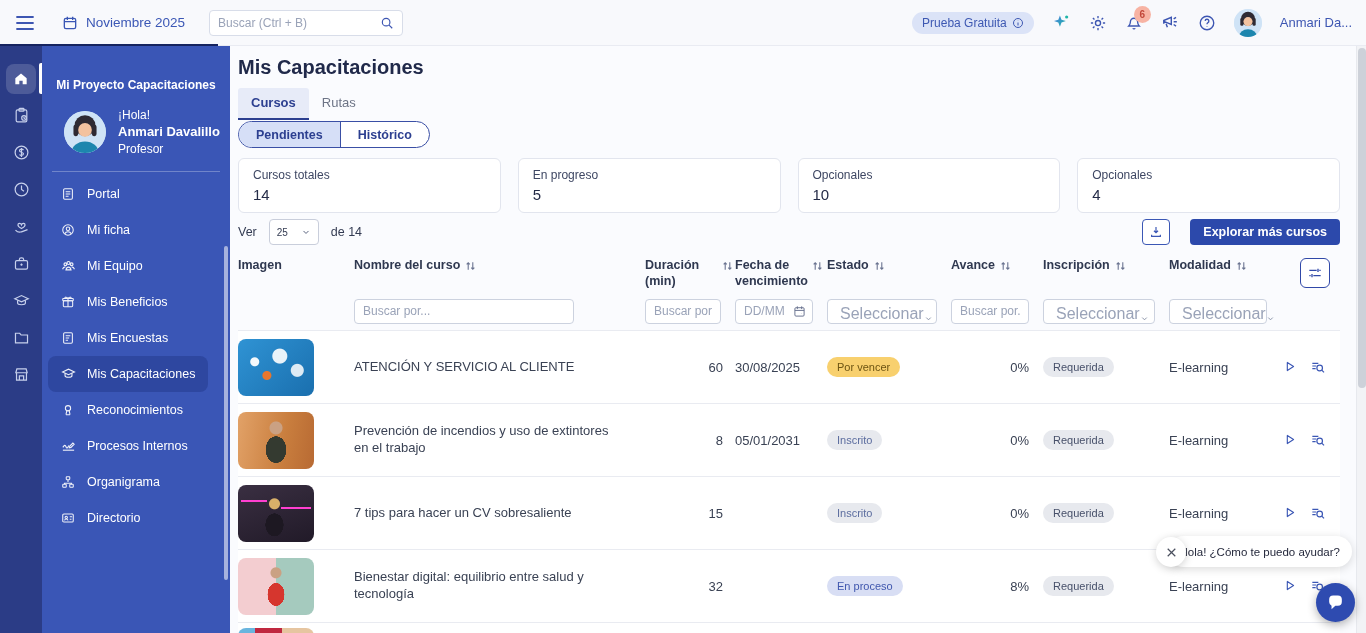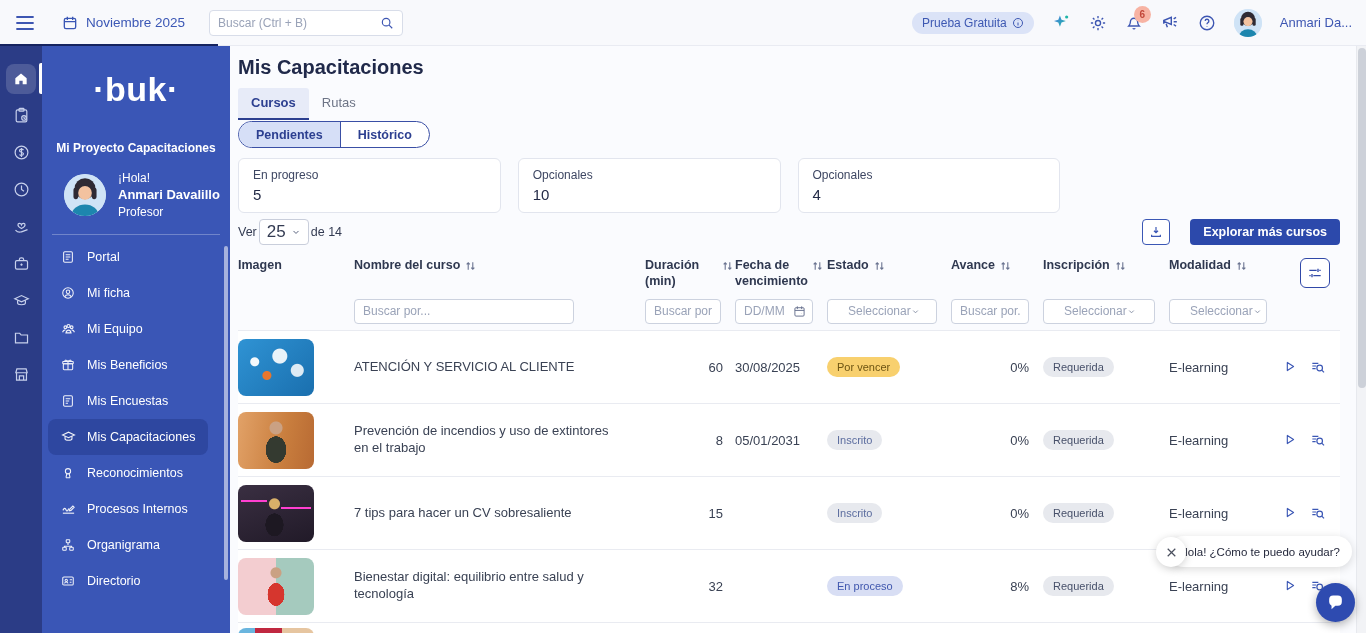--- a/index.html
+++ b/index.html
@@ -78,23 +78,23 @@
   .toggle-btn.active { background:#d6dff7; }
 
   .stats { position:absolute; top:112px; left:8px; right:16px;
     display:grid; grid-template-columns:repeat(4,1fr); gap:17px; }
   .stat-card { background:#fff; border:1px solid #e2e5ee; border-radius:6px; height:55px; padding:9px 14px; }
   .stat-label { font-size:12px; color:#3e4763; }
   .stat-value { font-size:15px; color:#242b47; margin-top:4px; }
 
   .controls { position:absolute; top:172px; left:8px; right:16px; height:28px; display:flex; align-items:center; }
   .ctrl-label { font-size:12.5px; color:#333b52; }
-  .page-size-select { margin:0 2px; width:50px; height:26px; background:#fff; border:1px solid #c9cedb;
+  .page-size-select { margin:0 12px; width:50px; height:26px; background:#fff; border:1px solid #c9cedb;
     border-radius:4px; display:flex; align-items:center; justify-content:space-between;
-    padding:0 7px; font-size:17px; color:#333b52; cursor:pointer; }
+    padding:0 7px; font-size:10px; color:#333b52; cursor:pointer; }
   .controls-right { margin-left:auto; display:flex; align-items:center; gap:20px; }
   .download-btn { width:28px; height:26px; background:#fff; border:1px solid #3b57b5; border-radius:4px;
     color:#3b57b5; display:flex; align-items:center; justify-content:center; cursor:pointer; }
   .explore-btn { height:26px; background:#2c49ab; color:#fff; border:none; border-radius:4px;
     font-size:12.5px; font-weight:bold; padding:0 13px; cursor:pointer; font-family:inherit; }
 
   
   .table { position:absolute; top:206px; left:8px; right:16px; bottom:0; overflow:hidden; }
   .trow { display:grid; align-items:center;
     grid-template-columns:116px 291px 90px 92px 124px 92px 126px 112px 1fr; }
@@ -106,22 +106,22 @@
   .th-actions { display:flex; justify-content:flex-end; padding-right:10px; }
   .filter-btn { width:30px; height:30px; background:#fff; border:1.5px solid #3048a8; border-radius:6px;
     color:#3048a8; display:flex; align-items:center; justify-content:center; cursor:pointer; }
 
   .tfilter { height:38px; }
   .filter-input { height:25px; border:1px solid #ccd2df; border-radius:4px; background:#fff;
     font-size:12px; color:#45506b; padding:0 8px; width:calc(100% - 14px); outline:none; font-family:inherit; }
   .filter-input::placeholder { color:#9aa3b8; }
   .filter-input.name { width:220px; }
   .fake-select { height:25px; border:1px solid #ccd2df; border-radius:4px; background:#fff;
-    display:flex; align-items:center; justify-content:space-between; padding:0 20px;
-    font-size:12px; color:#9aa3b8; width:calc(100% - 14px); cursor:pointer; }
+    display:flex; align-items:flex-end; justify-content:space-between; padding:0 12px;
+    font-size:16px; color:#9aa3b8; width:calc(100% - 14px); cursor:pointer; }
   .date-box { height:25px; width:78px; border:1px solid #ccd2df; border-radius:4px; background:#fff;
     display:flex; align-items:center; justify-content:space-between; padding:0 6px 0 8px;
     font-size:12px; color:#9aa3b8; cursor:pointer; }
   .date-box .cal { color:#6a7390; }
 
   .row { height:73px; background:#fff; border-top:1px solid #e9ebf1; }
   .thumb { width:76px; height:57px; border-radius:8px; }
   .thumb1 { background:
     radial-gradient(circle at 22% 40%, rgba(255,255,255,.95) 0 4px, transparent 5px),
     radial-gradient(circle at 38% 64%, #e8762c 0 4px, transparent 5px),
@@ -335,21 +335,20 @@
   <div class="rail-item">
     <span class="rail-icon-bg">
         <svg width="17" height="17" viewBox="0 0 24 24" fill="none" stroke="currentColor" stroke-width="1.7">
           <path d="M4 9.5 5.5 4h13L20 9.5zM4 9.5h16M5 9.5V20h14V9.5M9 20v-6h6v6"></path>
         </svg>
       </span>
   </div>
 </div>
 
 <div class="sidebar">
-  <div class="sidebar-logo">·buk·</div>
   <div class="project-title">Mi Proyecto Capacitaciones</div>
   <div class="profile">
     <span class="avatar big">
       <svg viewBox="0 0 40 40" width="42" height="42">
           <circle cx="20" cy="20" r="20" fill="#cfe3f6"></circle>
           <circle cx="20" cy="14" r="10" fill="#2f2a33"></circle>
           <rect x="9" y="13" width="4.5" height="11" rx="2" fill="#2f2a33"></rect>
           <rect x="26.5" y="13" width="4.5" height="11" rx="2" fill="#2f2a33"></rect>
           <circle cx="20" cy="18" r="6.5" fill="#f3c29f"></circle>
           <path d="M7 40a13 11 0 0 1 26 0z" fill="#1d86ae"></path>
@@ -473,20 +472,24 @@
     <div class="tab active">Cursos</div>
     <div class="tab">Rutas</div>
   </div>
 
   <div class="toggle-group">
     <div class="toggle-btn active">Pendientes</div>
     <div class="toggle-btn">Histórico</div>
   </div>
 
   <div class="stats">
+    <div class="stat-card">
+      <div class="stat-label">Cursos totales</div>
+      <div class="stat-value">14</div>
+    </div>
     <div class="stat-card">
       <div class="stat-label">En progreso</div>
       <div class="stat-value">5</div>
     </div>
     <div class="stat-card">
       <div class="stat-label">Opcionales</div>
       <div class="stat-value">10</div>
     </div>
     <div class="stat-card">
       <div class="stat-label">Opcionales</div>

